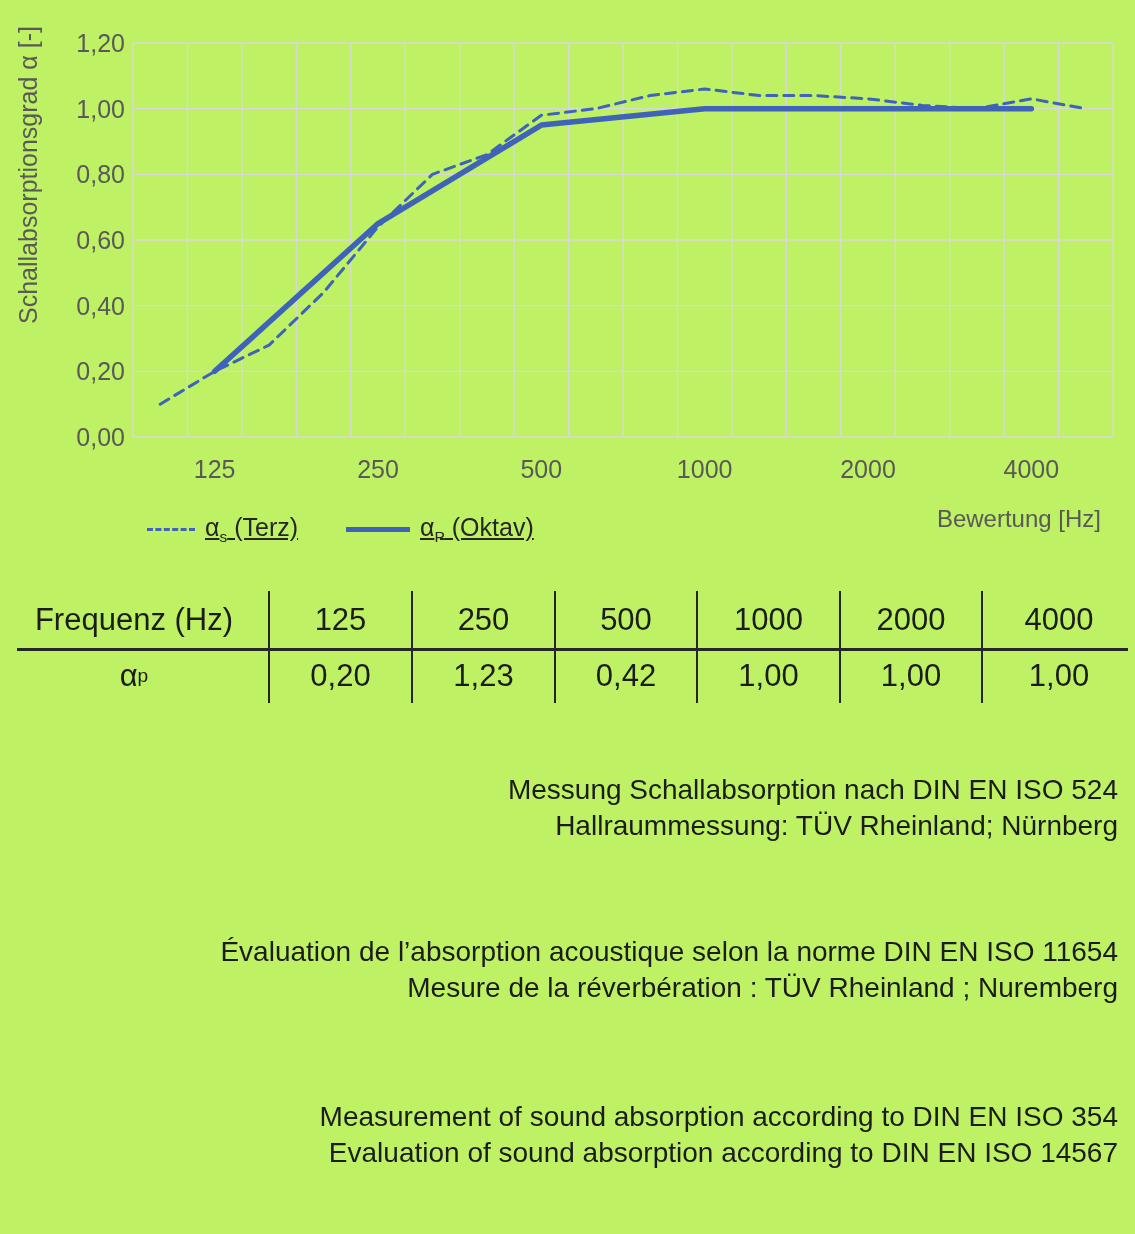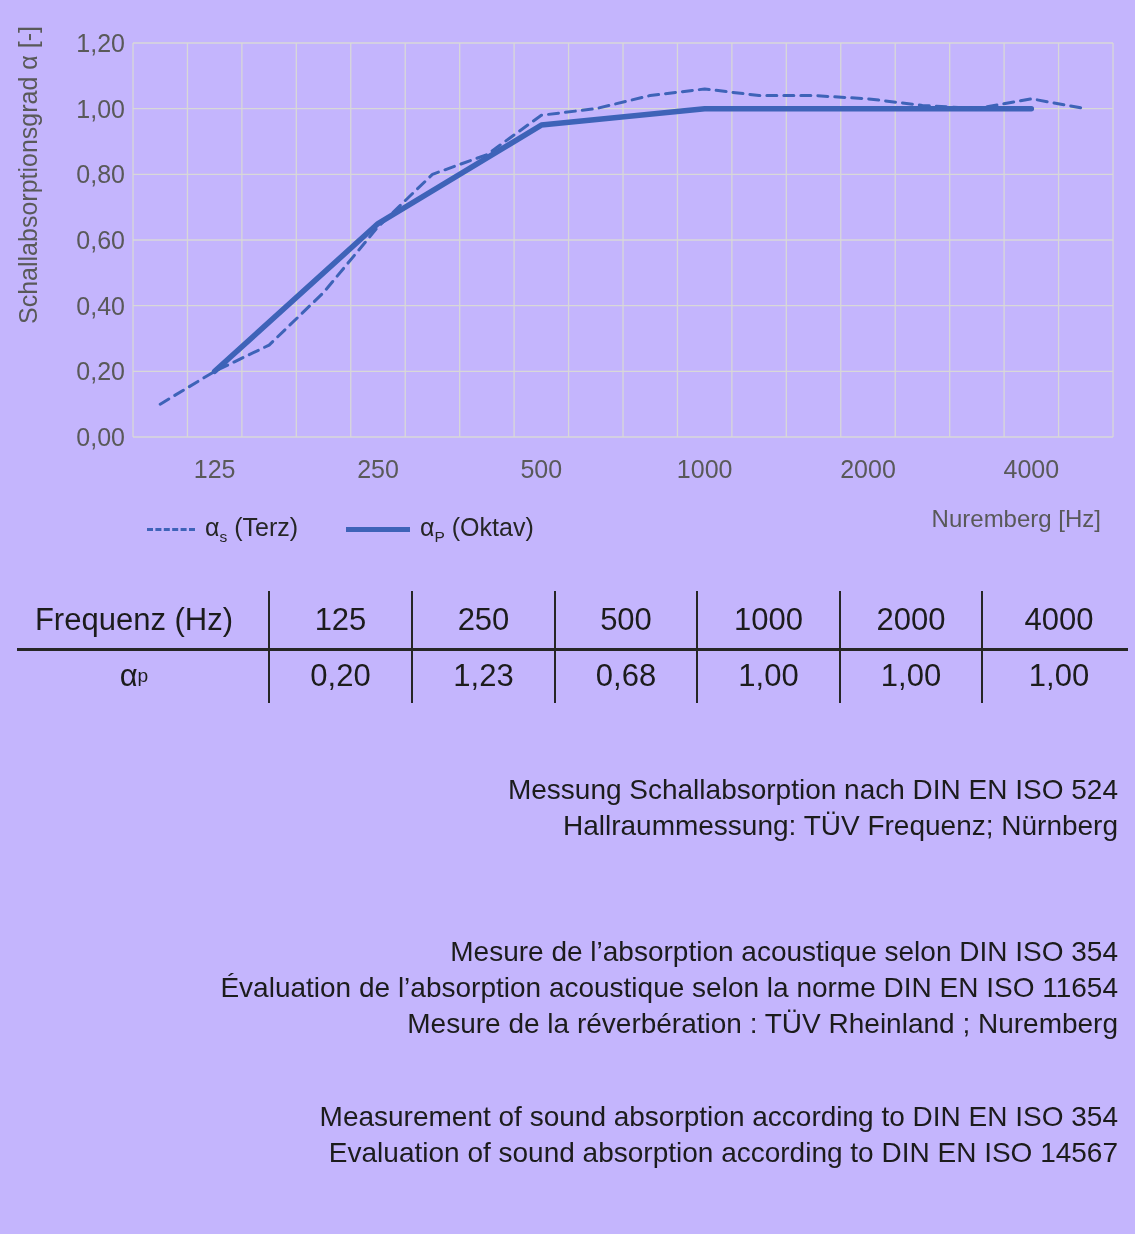--- a/index.html
+++ b/index.html
@@ -1,28 +1,28 @@
 <!DOCTYPE html>
 <html><head>
 <meta charset="utf-8">
 <style>
   html,body{margin:0;padding:0;background:#ffffff;}
-  #page{position:relative;width:1135px;height:1234px;background:#c4b5fd;
+  #page{position:relative;width:1135px;height:1234px;background:#bef264;
         font-family:"Liberation Sans",sans-serif;overflow:hidden;}
 
   
   #chart-svg{position:absolute;left:0;top:0;}
   .y-title{position:absolute;left:14px;top:28px;height:295px;
            writing-mode:vertical-rl;transform:rotate(180deg);
            display:flex;align-items:center;justify-content:center;
            font-size:25px;color:#595959;white-space:nowrap;}
   .x-title{position:absolute;top:505px;right:34px;font-size:24px;color:#595959;}
 
   .legend{position:absolute;top:513px;left:147px;display:flex;gap:48px;
-          align-items:flex-start;font-size:25px;color:#262626;}
+          align-items:flex-start;font-size:25px;color:#262626;text-decoration:underline;}
   .legend-item{display:flex;align-items:center;gap:10px;}
   .sample-dashed{width:48px;height:0;border-top:3px dashed #3E63B8;}
   .sample-solid{width:64px;height:5px;background:#3E63B8;}
   .lg-sub{font-size:0.62em;vertical-align:sub;}
 
   
   .abs-table{position:absolute;left:0;top:591px;width:1042px;height:112px;
              display:grid;grid-template-columns:270px 143px 143px 142px 143px 142px 152px;
              grid-template-rows:57px 55px;color:#1c1c1c;font-size:31px;}
   .abs-table .cell{display:flex;align-items:center;justify-content:center;}
@@ -80,21 +80,21 @@
       <text x="541.3333333333333" y="478" text-anchor="middle" font-size="25" fill="#595959">500</text>
       <text x="704.6666666666666" y="478" text-anchor="middle" font-size="25" fill="#595959">1000</text>
       <text x="868" y="478" text-anchor="middle" font-size="25" fill="#595959">2000</text>
       <text x="1031.3333333333333" y="478" text-anchor="middle" font-size="25" fill="#595959">4000</text>
       <polyline points="214.66666666666666,371.3333333333333 378,223.58333333333331 541.3333333333333,125.08333333333337 704.6666666666666,108.66666666666663 868,108.66666666666663 1031.3333333333333,108.66666666666663" fill="none" stroke="#3E63B8" stroke-linejoin="round" stroke-linecap="round" stroke-width="5.5"></polyline>
       <polyline points="160.22222222222223,404.1666666666667 214.66666666666666,371.3333333333333 269.1111111111111,345.06666666666666 323.55555555555554,292.5333333333333 378,226.86666666666667 432.44444444444446,174.33333333333331 486.88888888888886,154.63333333333333 541.3333333333333,115.23333333333335 595.7777777777778,108.66666666666663 650.2222222222222,95.5333333333333 704.6666666666666,88.96666666666664 759.1111111111111,95.5333333333333 813.5555555555555,95.5333333333333 868,98.81666666666666 922.4444444444445,105.38333333333333 976.8888888888889,108.66666666666663 1031.3333333333333,98.81666666666666 1085.7777777777778,108.66666666666663" fill="none" stroke="#3E63B8" stroke-linejoin="round" stroke-linecap="round" stroke-width="3" stroke-dasharray="10 7"></polyline>
     </svg>
 
   <div class="y-title">Schallabsorptionsgrad α [-]</div>
 
-  <div class="x-title">Nuremberg [Hz]</div>
+  <div class="x-title">Bewertung [Hz]</div>
 
   <div class="legend">
     <div class="legend-item">
       <span class="sample-dashed"></span>
       <span><span>α</span><span class="lg-sub">s</span><span> (Terz)</span></span>
     </div>
     <div class="legend-item">
       <span class="sample-solid"></span>
       <span><span>α</span><span class="lg-sub">P</span><span> (Oktav)</span></span>
     </div>
@@ -108,33 +108,32 @@
       <div class="cell vline">500</div>
       <div class="cell vline">1000</div>
       <div class="cell vline">2000</div>
       <div class="cell">4000</div>
       <div class="cell vline">
         <span>α</span>
         <span class="tbl-sub">p</span>
       </div>
       <div class="cell vline">0,20</div>
       <div class="cell vline">1,23</div>
-      <div class="cell vline">0,68</div>
+      <div class="cell vline">0,42</div>
       <div class="cell vline">1,00</div>
       <div class="cell vline">1,00</div>
       <div class="cell">1,00</div>
     </div>
   <div class="table-divider"></div>
 
   <div class="note note-de">
     <div>Messung Schallabsorption nach DIN EN ISO 524</div>
-    <div>Hallraummessung: TÜV Frequenz; Nürnberg</div>
+    <div>Hallraummessung: TÜV Rheinland; Nürnberg</div>
   </div>
   <div class="note note-fr">
-    <div>Mesure de l’absorption acoustique selon DIN ISO 354</div>
     <div>Évaluation de l’absorption acoustique selon la norme DIN EN ISO 11654</div>
     <div>Mesure de la réverbération : TÜV Rheinland ; Nuremberg</div>
   </div>
   <div class="note note-en">
     <div>Measurement of sound absorption according to DIN EN ISO 354</div>
     <div>Evaluation of sound absorption according to DIN EN ISO 14567</div>
   </div>
 
 </div>
 

